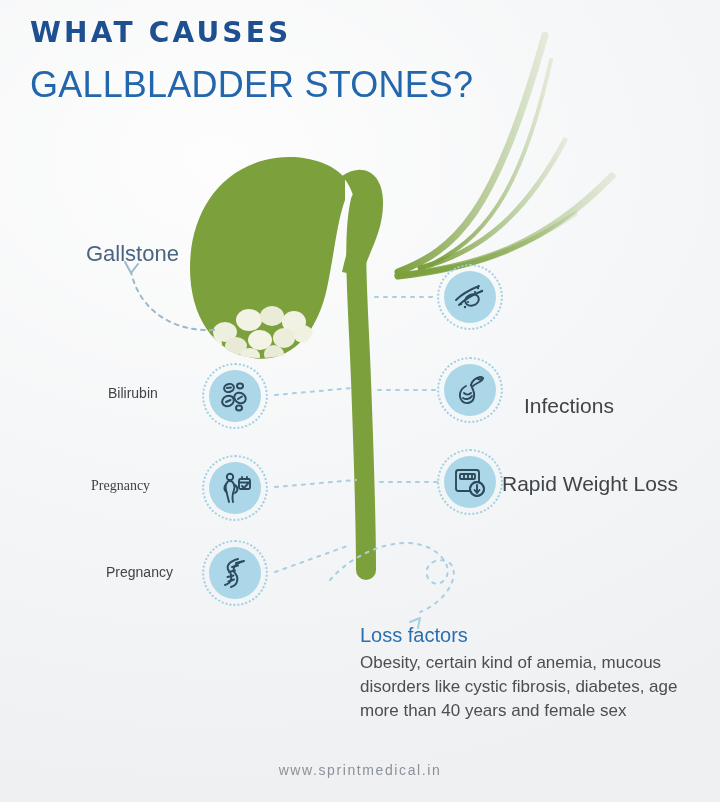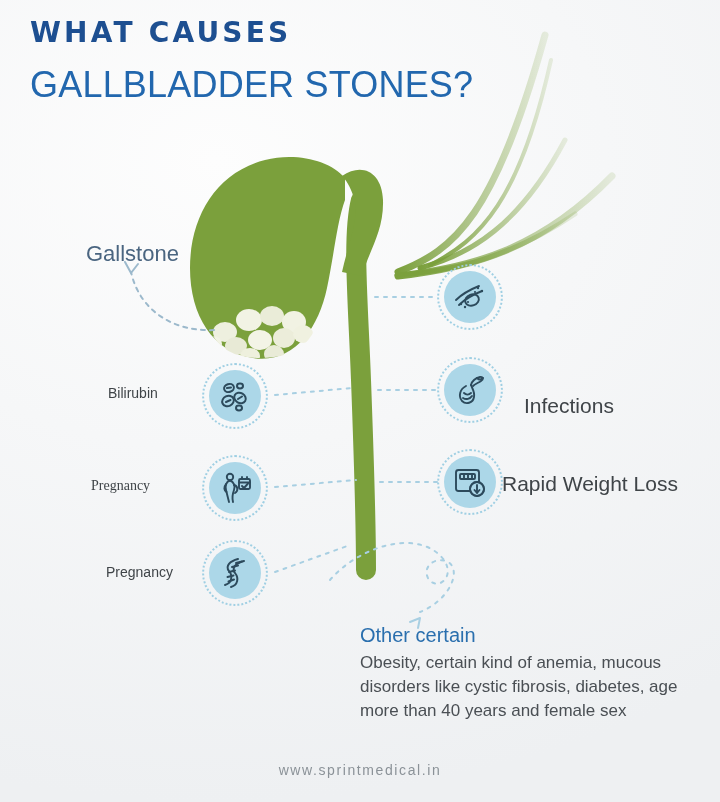--- a/index.html
+++ b/index.html
@@ -250,19 +250,19 @@
       <line x1="19" y1="9" x2="19" y2="14"></line>
       <circle cx="24" cy="24" r="7" fill="#acd7e8"></circle>
       <circle cx="24" cy="24" r="7"></circle>
       <line x1="24" y1="20" x2="24" y2="27.5"></line>
       <path d="M21.5 25 L 24 28 L 26.5 25"></path>
     </svg>
   </div>
   <div class="lbl lbl-right" style="left:502px;top:472px;">Rapid Weight Loss</div>
 
   <div class="other-block">
-    <p class="other-title">Other certain</p>
+    <p class="other-title">Loss factors</p>
     <p class="other-body">Obesity, certain kind of anemia, mucous disorders like cystic fibrosis, diabetes, age more than 40 years and female sex</p>
   </div>
 
   <div class="footer">www.sprintmedical.in</div>
 
 </div>
 
 </body></html>

